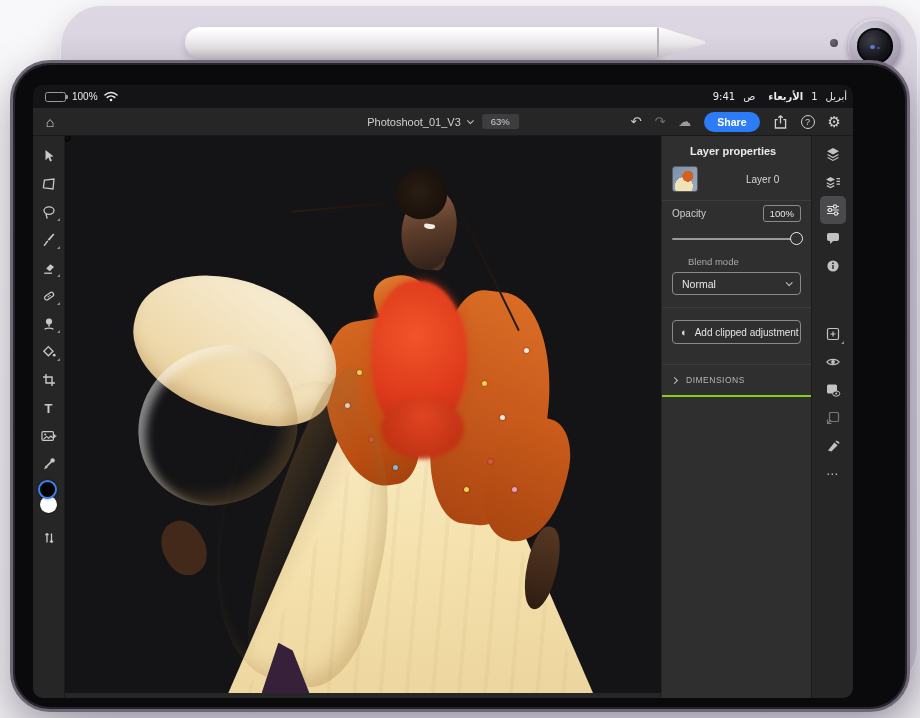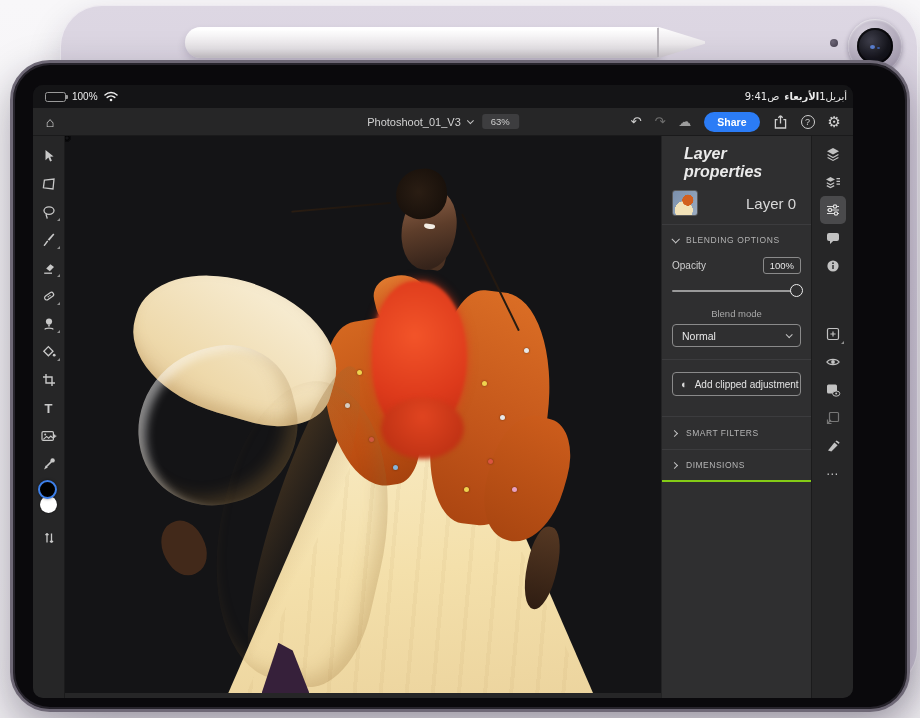--- a/index.html
+++ b/index.html
@@ -65,21 +65,21 @@
 
   
   .status-bar {
     height:23px; display:flex; align-items:center; justify-content:space-between;
     padding:0 6px 0 12px; background:#141416; color:#ececec; font-size:10px;
   }
   .sb-left { display:flex; align-items:center; gap:6px; }
   .battery { position:relative; width:21px; height:10px; border:1px solid #9a9a9a; border-radius:2.5px; padding:1px; }
   .battery .fill { width:100%; height:100%; background:#f2f2f2; border-radius:1px; }
   .battery .cap { position:absolute; right:-3px; top:2.5px; width:2px; height:4px; background:#9a9a9a; border-radius:0 1px 1px 0; }
-  .sb-right { display:flex; align-items:center; gap:0; font-family:"DejaVu Sans",sans-serif; font-size:10px; }
+  .sb-right { display:flex; align-items:center; gap:8px; font-family:"DejaVu Sans",sans-serif; font-size:10px; }
   .sb-right .gap { margin-left:5px;font-weight:bold; }
 
   
   .ps-topbar {
     height:28px; background:#262627; border-bottom:1px solid #1a1a1b;
     display:flex; align-items:center; position:relative; color:#cfcfcf;
   }
   .tb-home { width:34px; text-align:center; font-size:14px; color:#d8d8d8; cursor:default; }
   .tb-center { position:absolute; left:50%; transform:translateX(-50%); display:flex; align-items:center; gap:10px; }
   .tb-title { font-size:11px; color:#d2d2d2; display:flex; align-items:center; gap:6px; }
@@ -250,45 +250,45 @@
   .ph-purple { left:33%; top:91%; width:8%; height:9%; background:#36203a;
     clip-path:polygon(35% 0,65% 15%,100% 100%,0 100%); }
 
   .canvas-strip { height:5px; background:#262627; }
 
   
   .props {
     width:150px; background:#2f2f30; border-left:1px solid #232324;
     color:#d6d6d6; display:flex; flex-direction:column; font-size:10px;
   }
-  .pp-header { font-size:16px; font-weight:bold; color:#eaeaea; padding:9px 22px 6px;font-style:italic; }
+  .pp-header { font-size:11px; font-weight:bold; color:#eaeaea; padding:9px 28px 6px; }
   .layer-row { display:flex; align-items:center; gap:11px; padding:3px 10px 8px; }
   .layer-thumb {
     width:26px; height:26px; border-radius:3px; border:1px solid #5a5a5a;
     background:
       radial-gradient(circle at 62% 38%, #d2601f 0 26%, rgba(0,0,0,0) 27%),
       radial-gradient(circle at 45% 80%, #f2e2b8 0 38%, rgba(0,0,0,0) 39%),
       linear-gradient(130deg,#7b90ac,#9aabc0);
   }
-  .layer-name { font-size:15px; color:#d8d8d8;padding-left:37px; }
+  .layer-name { font-size:10px; color:#d8d8d8;padding-left:37px; }
   .pp-div { border-top:1px solid #3c3c3e; }
   .blend-head { display:flex; align-items:center; gap:8px; padding:10px 10px 8px; color:#b2b2b2;
     font-size:8.5px; letter-spacing:.6px; }
   .chev { width:6px; height:6px; border-right:1.4px solid #c2c2c2; border-bottom:1.4px solid #c2c2c2; display:inline-block; }
   .chev.down { transform:rotate(45deg) translateY(-1px); }
   .chev.right { transform:rotate(-45deg); }
   .chev.sm { width:5px; height:5px; }
   .opacity-row { display:flex; align-items:center; justify-content:space-between; padding:4px 10px 0; }
   .opacity-label { color:#cfcfcf; font-size:10px;text-align:center; }
   .opacity-val { border:1px solid #8a8a8a; border-radius:3px; padding:2px 6px; font-size:9.5px; color:#e6e6e6; }
   .slider { position:relative; margin:10px 10px 6px; height:14px; }
   .slider .track { position:absolute; left:0; right:0; top:6px; height:2px; background:#9a9a9a; border-radius:1px; }
   .slider .handle { position:absolute; right:-2px; top:0; width:13px; height:13px; border-radius:50%;
     background:#2f2f30; border:1.6px solid #ededed; }
-  .blend-label { color:#a9a9a9; font-size:9.5px; padding:4px 14px 5px;text-align:center; }
+  .blend-label { color:#a9a9a9; font-size:9.5px; padding:4px 26px 5px; }
   .dropdown {
     margin:0 10px; height:23px; border:1px solid #8a8a8a; border-radius:4px;
     display:flex; align-items:center; justify-content:space-between; padding:0 9px;
     font-size:10.5px; color:#e8e8e8;
   }
   .pp-gap { height:12px; }
   .pbtn {
     margin:0 10px 8px; height:24px; border:1px solid #8a8a8a; border-radius:4px; background:transparent;
     display:flex; align-items:center; gap:7px; padding:0 8px; color:#e3e3e3; font-size:10px;
     font-family:"Liberation Sans","DejaVu Sans",sans-serif; text-align:left; white-space:nowrap;
@@ -525,24 +525,20 @@
           <div class="canvas-strip"></div>
         </div>
 
         <div class="props">
           <div class="pp-header">Layer properties</div>
           <div class="layer-row">
             <span class="layer-thumb"></span>
             <span class="layer-name">Layer 0</span>
           </div>
           <div class="pp-div"></div>
-          <div class="blend-head">
-            <span class="chev down"></span>
-            <span>BLENDING OPTIONS</span>
-          </div>
           <div class="opacity-row">
             <span class="opacity-label">Opacity</span>
             <span class="opacity-val">100%</span>
           </div>
           <div class="slider">
             <span class="track"></span>
             <span class="handle"></span>
           </div>
           <div class="blend-label">Blend mode</div>
           <div class="dropdown">
@@ -552,24 +548,20 @@
           <div class="pp-gap"></div>
           <div class="pp-div"></div>
           <div class="pp-gap"></div>
           <button class="pbtn">
             <span class="bico">◐</span>
             <span>Add clipped adjustment</span>
           </button>
           <div class="pp-gap"></div>
           <div class="sec-row">
             <span class="chev right sm"></span>
-            <span>SMART FILTERS</span>
-          </div>
-          <div class="sec-row">
-            <span class="chev right sm"></span>
             <span>DIMENSIONS</span>
           </div>
         </div>
 
         <div class="dock">
           <div class="dock-ico">
             <svg width="16" height="16" viewBox="0 0 16 16">
                 <path d="M8 2 L14 5.3 8 8.6 2 5.3 Z" fill="#c2c2c2"></path>
                 <path d="M2.6 8.6 L8 11.6 L13.4 8.6" fill="none" stroke="#c2c2c2" stroke-width="1.2"></path>
                 <path d="M2.6 11.4 L8 14.4 L13.4 11.4" fill="none" stroke="#c2c2c2" stroke-width="1.2"></path>

